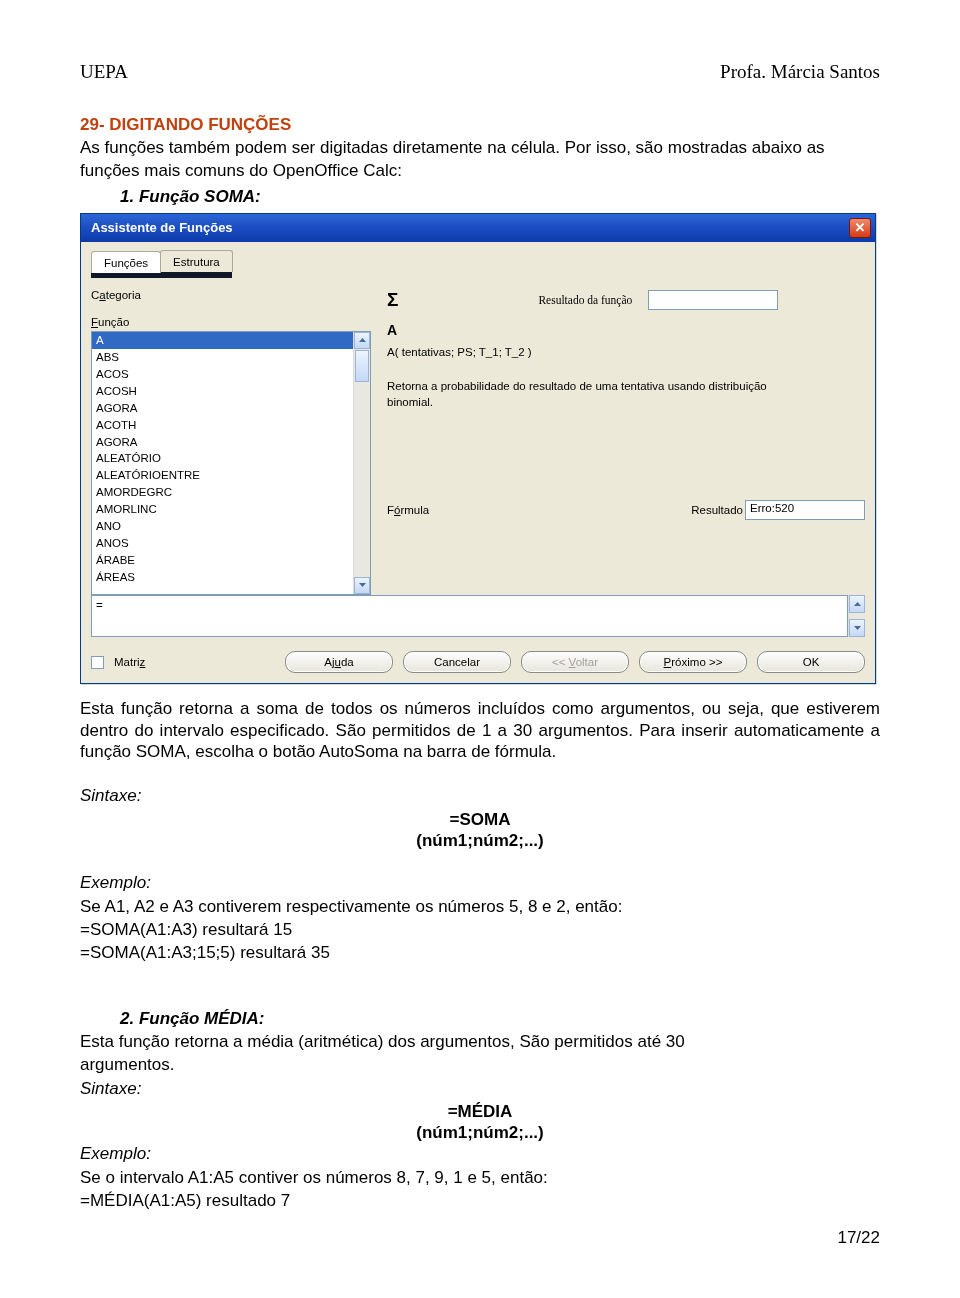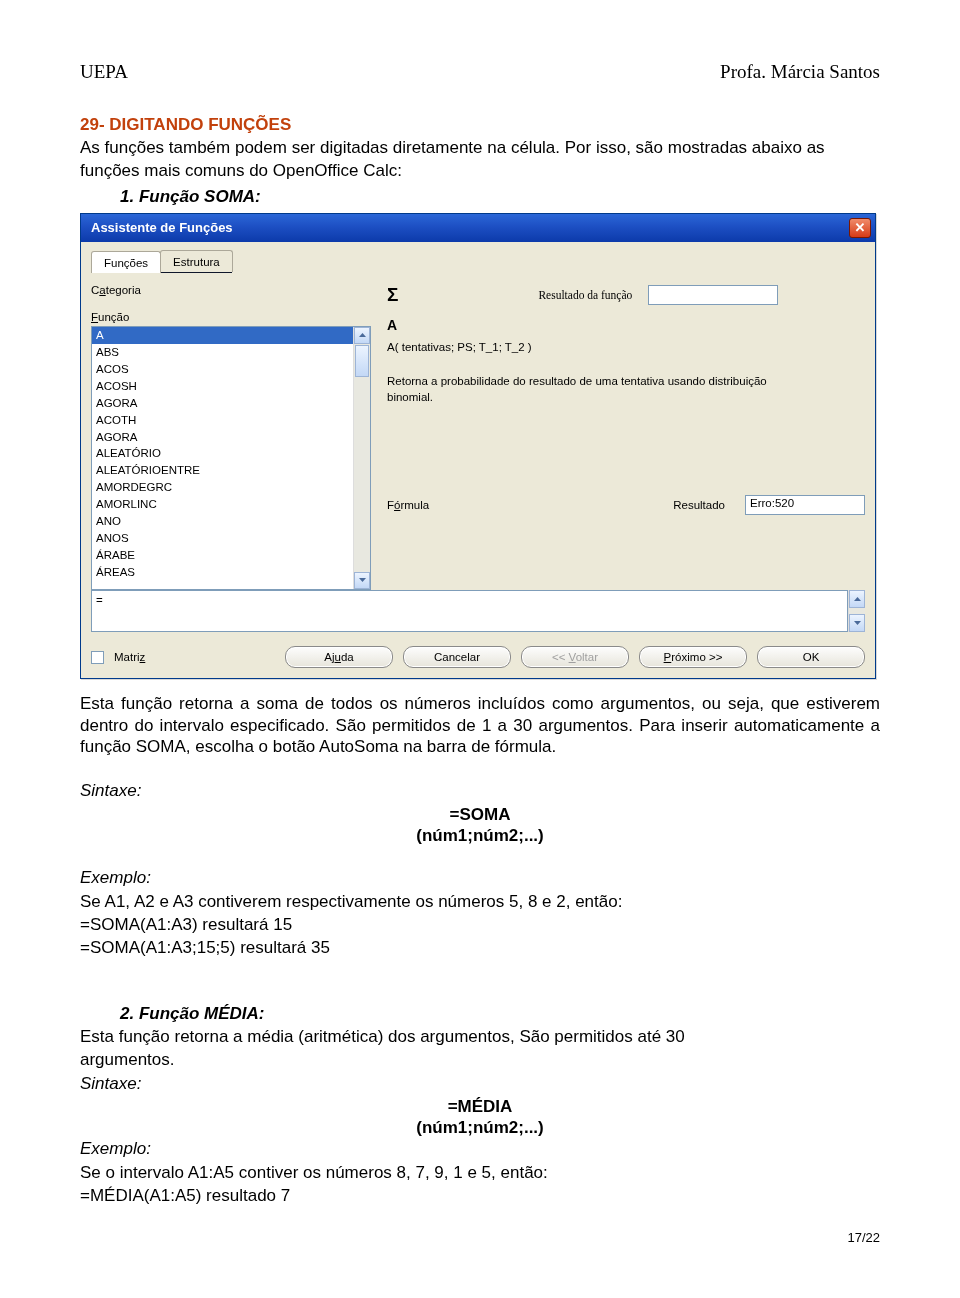--- a/index.html
+++ b/index.html
@@ -19,21 +19,21 @@
   .italic { font-style: italic; }
   .syntax-block { text-align: center; font-weight: bold; margin: 0; }
   .num-item2 { font-style: italic; font-weight: bold; margin-left: 40px; }
 
   
   .dialog { width: 796px; margin: 6px 0 14px 0; border: 1px solid #003a8b; font-family: Tahoma, Arial, sans-serif; font-size: 11.5px; color: #000; box-shadow: 1px 1px 0 rgba(0,0,0,.15);}
   .titlebar { background: linear-gradient(to bottom,#2b67d7,#1d4fc3 45%,#0c3aaa); color: #fff; display:flex; align-items:center; justify-content:space-between; padding: 4px 4px 4px 10px; font-size: 13px; font-weight: bold; }
   .closebtn { width: 22px; height: 20px; background: linear-gradient(#f08b6b,#d63a16); border:1px solid #7a1700; border-radius:3px; display:flex; align-items:center; justify-content:center; color:#fff; font-weight:bold; font-size:13px; }
   .dlg-body { background: #ece9d8; padding: 8px 10px 10px 10px; }
 
-  .tabs { display:flex; align-items:center; border-bottom:1px solid #0f172a; margin-bottom: 10px;}
+  .tabs { display:flex; align-items:center; border-bottom:6px solid #0f172a; margin-bottom: 10px;}
   .tab { padding: 4px 12px 3px; border:1px solid #aca899; border-bottom:none; background:#ece9d8; margin-right:-1px; border-top-left-radius:3px; border-top-right-radius:3px; color:#000;}
   .tab.active { background:#fff; position:relative; top:1px; font-weight: normal;}
   .sigma { font-size:19px; font-weight:bold; }
 
   .columns { display:flex; gap: 16px; }
   .leftcol { width: 280px; }
   .rightcol { flex:1; }
   .lbl { display:block; margin-bottom:2px; }
   .underline-key { text-decoration: underline; }
   .combo { display:flex; border:1px solid #7f9db9; background:#fff; height:21px; align-items:center;}
@@ -61,21 +61,21 @@
   .formula-input { border:1px solid #7f9db9; background:#fff; height:42px; width: 608px; padding:2px 4px; }
   .scroll-v { width:17px; background:#e8e8e0; display:flex; flex-direction:column; justify-content:space-between; border-left:1px solid #ddd;}
   .scroll-v .scrbtn { height:18px;}
   .resultado-field { border:1px solid #7f9db9; background:#fff; height:20px; width:120px; padding:0 4px; }
   .btnrow { display:flex; align-items:center; gap:10px; margin-top:14px;}
   .chkbox { width:13px; height:13px; border:1px solid #7f9db9; background:#fff; display:inline-block; vertical-align:middle; }
   .btn { border:1px solid #8a8a8a; background: linear-gradient(#fdfdfd,#e7e5db); padding: 3px 0; width:108px; text-align:center; border-radius:10px; box-shadow: 0 0 0 1px #fff inset;}
   .btn.disabled { color:#a0a0a0; }
   .spacer { flex:1; }
 
-  .page-num { text-align:right; margin-top: 24px; font-size:13px;}
+  .page-num { text-align:right; margin-top: 16px; font-size:17px;}
   p { margin: 0 0 2px 0;}
 </style>
 </head>
 <body>
 
 
 
 <div class="header">
   <div>UEPA</div>
   <div>Profa. Márcia Santos</div>
@@ -152,21 +152,21 @@
         </div>
         <div class="fn-title">A</div>
         <div class="fn-sig">A( tentativas; PS; T_1; T_2 )</div>
         <div class="fn-desc">
           <span>Retorna a probabilidade do resultado de uma tentativa usando distribuição</span><br>
           <span>binomial.</span>
         </div>
 
         <div class="formula-bar-row">
           <span><span>F</span><span class="underline-key">ó</span><span>rmula</span></span>
-          <div style="display:flex; align-items:center; gap:20px; margin-left:auto;">
+          <div style="display:flex; align-items:center; gap:2px; margin-left:auto;">
             <span>Resultado</span>
             <div class="resultado-field">Erro:520</div>
           </div>
         </div>
       </div>
     </div>
 
     <div class="formula-input-wrap" style="margin-left:0;">
       <div class="formula-input" style="width:760px;">=</div>
       <div class="scroll-v">

